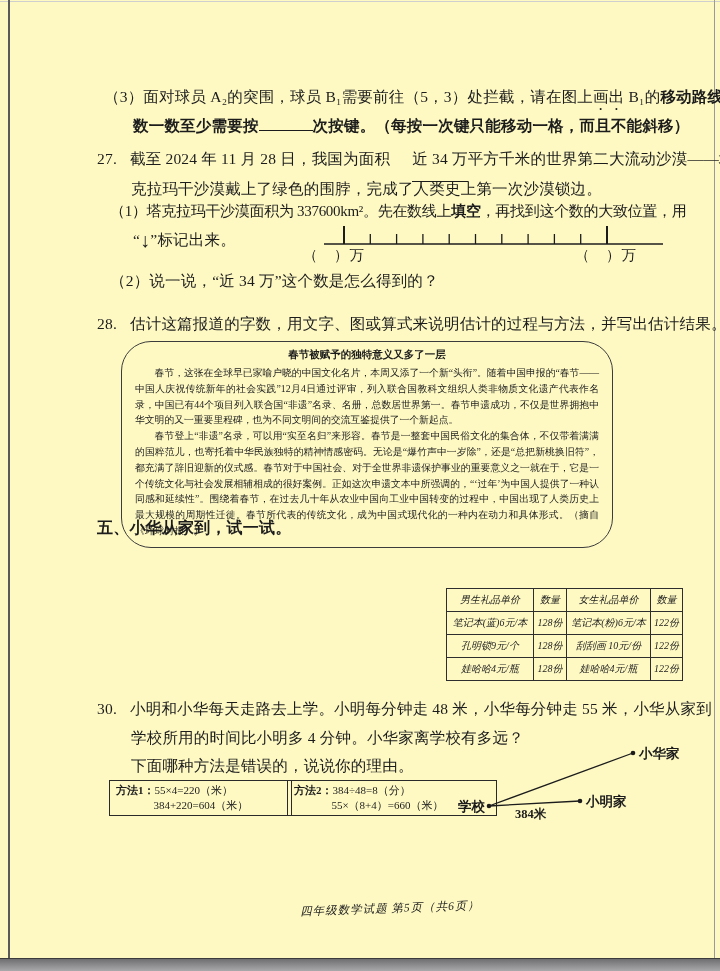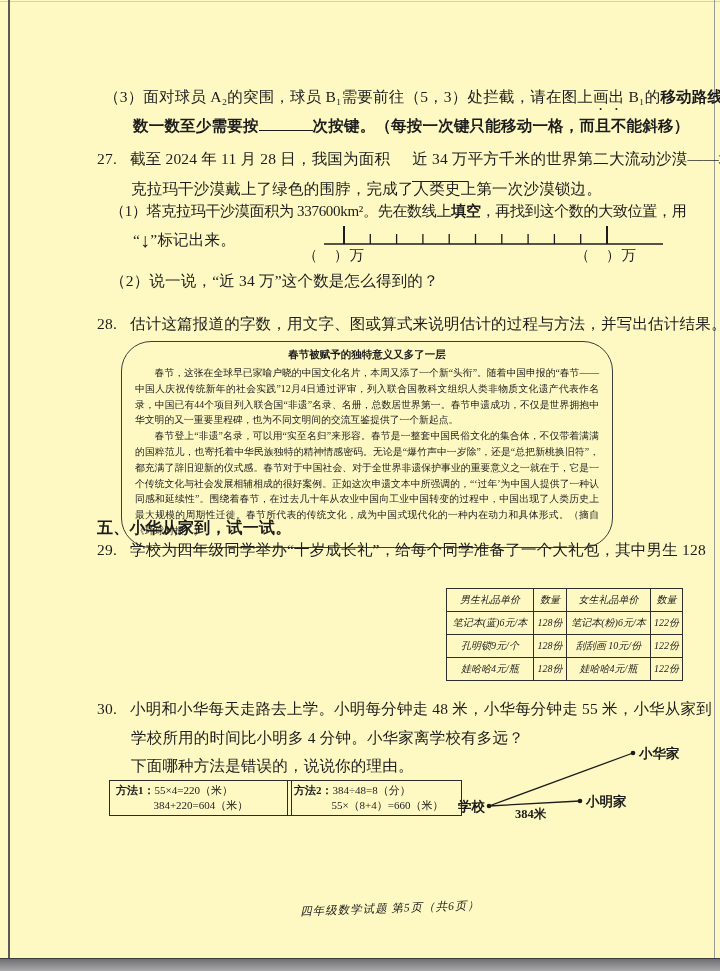--- a/index.html
+++ b/index.html
@@ -112,23 +112,20 @@
   </div>
 
   <div class="article">
     <div class="article-title">春节被赋予的独特意义又多了一层</div>
     <p>春节，这张在全球早已家喻户晓的中国文化名片，本周又添了一个新“头衔”。随着中国申报的“春节——中国人庆祝传统新年的社会实践”12月4日通过评审，列入联合国教科文组织人类非物质文化遗产代表作名录，中国已有44个项目列入联合国“非遗”名录、名册，总数居世界第一。春节申遗成功，不仅是世界拥抱中华文明的又一重要里程碑，也为不同文明间的交流互鉴提供了一个新起点。</p>
     <p>春节登上“非遗”名录，可以用“实至名归”来形容。春节是一整套中国民俗文化的集合体，不仅带着满满的国粹范儿，也寄托着中华民族独特的精神情感密码。无论是“爆竹声中一岁除”，还是“总把新桃换旧符”，都充满了辞旧迎新的仪式感。春节对于中国社会、对于全世界非遗保护事业的重要意义之一就在于，它是一个传统文化与社会发展相辅相成的很好案例。正如这次申遗文本中所强调的，“‘过年’为中国人提供了一种认同感和延续性”。围绕着春节，在过去几十年从农业中国向工业中国转变的过程中，中国出现了人类历史上最大规模的周期性迁徙。春节所代表的传统文化，成为中国式现代化的一种内在动力和具体形式。（摘自《环球时报》）</p>
   </div>
 
   <div class="line sec-head" style="left:97px; top:518px;">五、小华从家到，试一试。</div>
 
-  <div class="line" style="left:97px; top:540px;">
-    <span class="num">29.</span><span>学校为四年级同学举办“十岁成长礼”，给每个同学准备了一个大礼包，其中男生 128</span>
-  </div>
 
   <table class="gift-table">
     <tbody>
         <tr>
       <td class="c1">男生礼品单价</td>
       <td class="c2">数量</td>
       <td class="c3">女生礼品单价</td>
       <td class="c4">数量</td>
     </tr>
     <tr>
@@ -155,21 +152,21 @@
   <div class="line" style="left:97px; top:699px;">
     <span class="num">30.</span><span>小明和小华每天走路去上学。小明每分钟走 48 米，小华每分钟走 55 米，小华从家到</span>
   </div>
   <div class="line" style="left:131px; top:728px;">学校所用的时间比小明多 4 分钟。小华家离学校有多远？</div>
   <div class="line" style="left:131px; top:756px;">下面哪种方法是错误的，说说你的理由。</div>
 
   <div class="method-box" style="left:109px; top:780px; width:183px;">
     <div><span class="b">方法1：</span><span>55×4=220（米）</span></div>
     <div class="m-line2">384+220=604（米）</div>
   </div>
-  <div class="method-box" style="left:287px; top:780px; width:175px;">
+  <div class="method-box" style="left:287px; top:780px; width:210px;">
     <div><span class="b">方法2：</span><span>384÷48=8（分）</span></div>
     <div class="m-line2">55×（8+4）=660（米）</div>
   </div>
 
   <svg class="diagram-svg" width="240" height="85">
     <line x1="39" y1="66" x2="183" y2="13" stroke="#1c1c1c" stroke-width="1.3"></line>
     <line x1="39" y1="66" x2="130" y2="61" stroke="#1c1c1c" stroke-width="1.3"></line>
     <circle cx="39" cy="66" r="2.3" fill="#1c1c1c"></circle>
     <circle cx="183" cy="13" r="2.3" fill="#1c1c1c"></circle>
     <circle cx="130" cy="61" r="2.3" fill="#1c1c1c"></circle>

